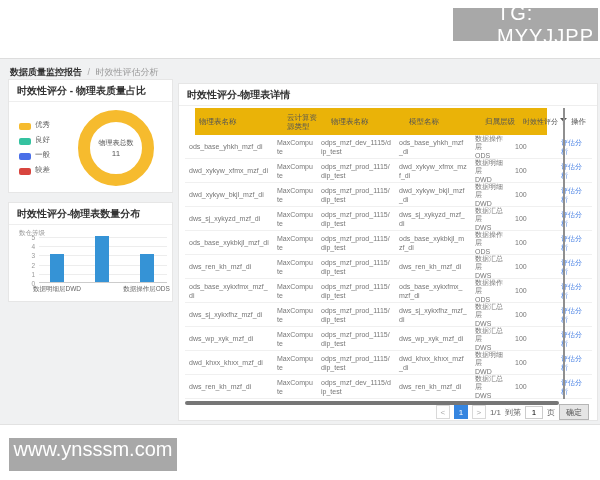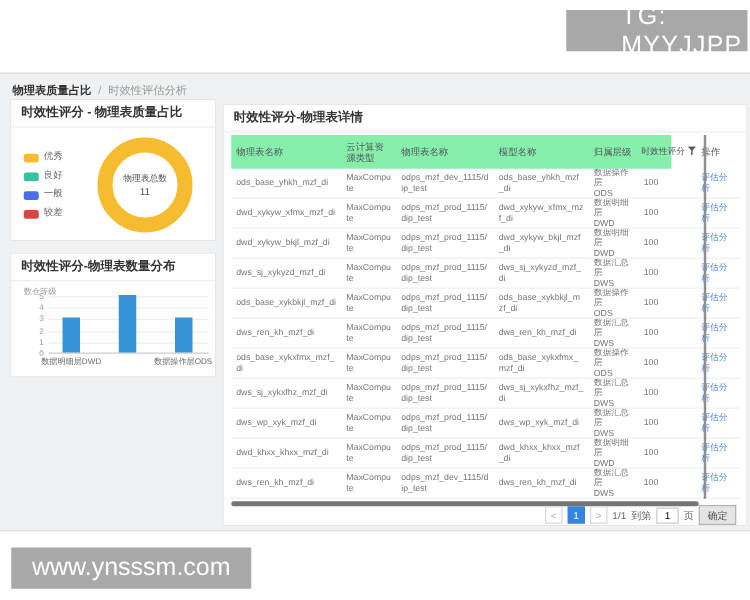--- a/index.html
+++ b/index.html
@@ -3,22 +3,22 @@
 <meta charset="utf-8">
 <style>
   * { box-sizing: border-box; margin: 0; padding: 0; }
   body { margin: 0; background: #fff; }
   .page { position: relative; width: 600px; height: 480px; background: #ffffff; overflow: hidden;
           font-family: "Liberation Sans", "DejaVu Sans", sans-serif; }
 
   
   .wm-top { position: absolute; top: 8px; right: 2px; width: 145px; height: 33px; background: #a8a8a8;
             color: #fff; font-size: 20px; display: flex; align-items: center; justify-content: center; letter-spacing: 1px; padding-left: 44px; }
-  .wm-bottom { position: absolute; left: 9px; top: 438px; width: 192px; height: 33px; background: #a8a8a8;
-               color: #fff; font-size: 20px; display: flex; align-items: center; justify-content: center; }
+  .wm-bottom { position: absolute; left: 9px; top: 438px; width: 168px; height: 33px; background: #a8a8a8;
+               color: #fff; font-size: 20px; display: flex; align-items: flex-start; justify-content: center; }
 
   
   .app { position: absolute; left: 0; top: 58px; width: 600px; height: 367px; background: #f0f1f2;
          border-top: 1px solid #dddddd; border-bottom: 1px solid #e2e2e2; }
   .breadcrumb { position: absolute; left: 10px; top: 7px; font-size: 9px; color: #999; white-space: nowrap; }
   .bc-parent { color: #333; font-weight: bold; }
   .bc-sep { margin: 0 3px; color: #aaa; }
   .bc-current { color: #999; text-align: center; }
 
   .card { position: absolute; background: #fff; border: 1px solid #e6e6e6; }
@@ -49,21 +49,21 @@
   .x-label { position: absolute; transform: translateX(-50%); white-space: nowrap; font-size: 6.5px; color: #666; }
 
   
   #card-conclusion { left: 8px; top: 246px; width: 165px; height: 72px; }
   .conclusion-box { margin: 5px 6px; background: #e9e9e9; padding: 5px 6px; font-size: 7.5px;
                     line-height: 12px; color: #555; }
   .hl { color: #E34F4F; }
 
   
   #card-detail { left: 178px; top: 24px; width: 420px; height: 338px; }
-  .thead { position: absolute; left: 6px; top: 24px; width: 352px; height: 27px; background: #86efac;
+  .thead { position: absolute; left: 16px; top: 24px; width: 352px; height: 27px; background: #eab308;
            display: grid; grid-template-columns: 88px 44px 78px 76px 40px 46px 35px; align-items: center;
            font-size: 7.5px; color: #555; }
   .th { padding: 0 4px; line-height: 9px; }
   .th:nth-child(6) { white-space: nowrap; padding: 0 2px; font-size: 7px; }
   .th:nth-child(7) { white-space: nowrap; }
   .funnel { display: inline-block; width: 7px; height: 7px; background: #555; margin-left: 2px; vertical-align: -1px;
             clip-path: polygon(0 0, 100% 0, 58% 45%, 58% 100%, 42% 100%, 42% 45%); }
   .tbody { position: absolute; left: 6px; top: 51px; width: 407px; }
   .trow { display: grid; grid-template-columns: 88px 44px 78px 76px 40px 46px 35px; height: 24px;
           align-items: center; border-bottom: 1px solid #f0f0f0; font-size: 7px; color: #777; }
@@ -88,21 +88,21 @@
 
 <div class="page">
 
   <div class="wm-top">
     <span>TG: MYYJJPP</span>
   </div>
 
   <div class="app">
 
     <div class="breadcrumb">
-      <span class="bc-parent">物理表质量占比</span>
+      <span class="bc-parent">数据质量监控报告</span>
       <span class="bc-sep">/</span>
       <span class="bc-current">时效性评估分析</span>
     </div>
 
     <div class="card" id="card-quality">
       <div class="card-title">时效性评分 - 物理表质量占比</div>
       <div class="quality-body">
         <div class="legend" id="legend">
             <div class="legend-item">
               <span class="legend-swatch" style="background: rgb(246, 187, 46);"></span>

